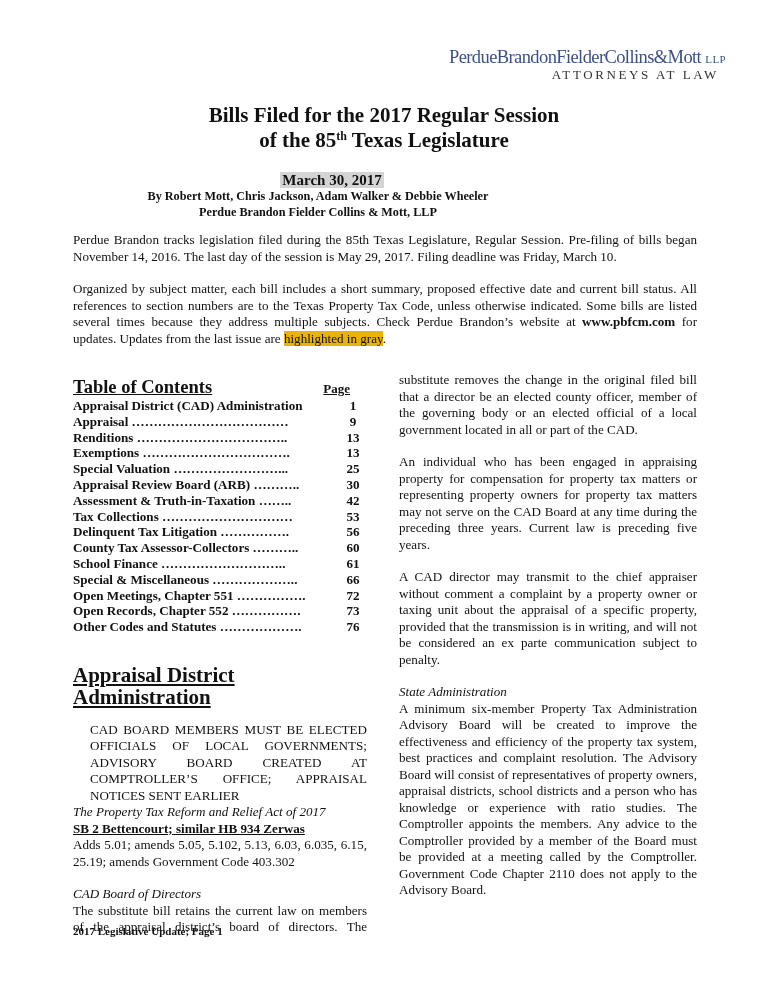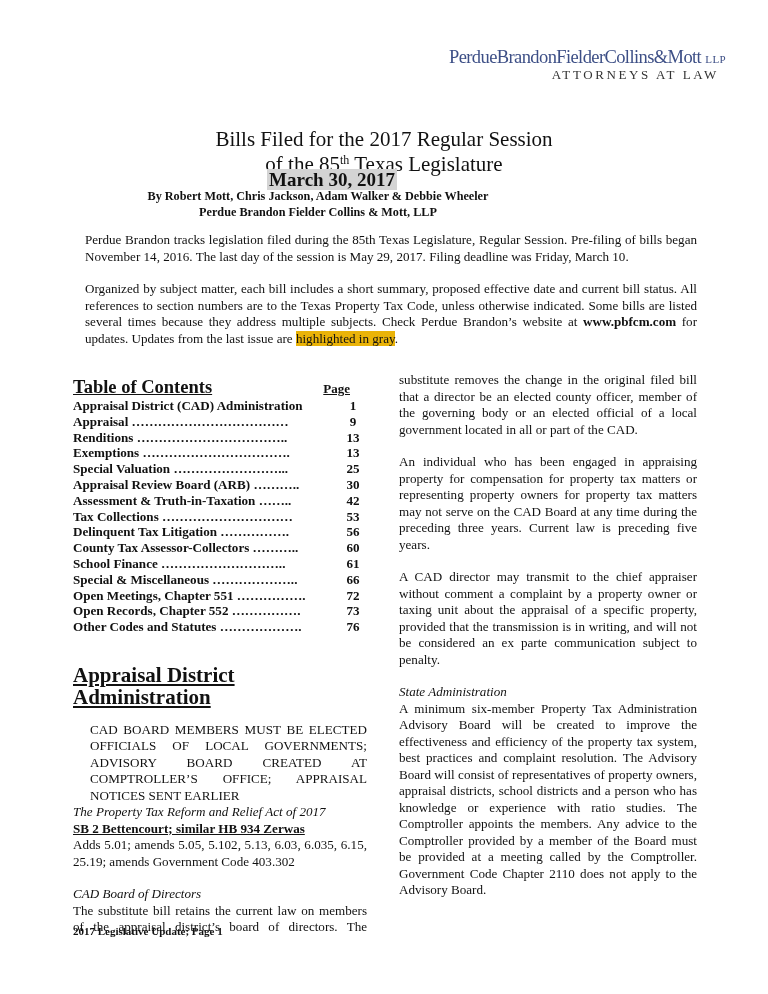--- a/index.html
+++ b/index.html
@@ -4,28 +4,28 @@
 <style>
   html, body { margin: 0; padding: 0; background: #ffffff; }
   body { width: 768px; height: 994px; position: relative; overflow: hidden;
          font-family: "Liberation Serif", "DejaVu Serif", serif; color: #111; }
   .logo { position: absolute; left: 449px; top: 47px; width: 270px; text-align: right; }
   .logo-name { font-family: "Liberation Serif", serif; font-size: 18.5px; color: #3d4f86; letter-spacing: -0.6px; line-height: 20px; white-space: nowrap; }
   .logo-name .llp { font-size: 11px; letter-spacing: 0.5px; }
   .logo-tag { font-family: "Liberation Serif", serif; font-size: 13px; color: #333; letter-spacing: 2.6px; line-height: 10px; margin-top: 1px; }
 
   .title { position: absolute; left: 0; width: 768px; top: 103px; text-align: center;
-           font-weight: normal; font-size: 21px; line-height: 25px; margin-top: 24px; }
+           font-weight: bold; font-size: 21px; line-height: 25px; }
   .title sup { font-size: 12px; vertical-align: top; position: relative; top: -4px; }
-  .date { position: absolute; top: 172px; left: 0; width: 664px; text-align: center; font-weight: bold; font-size: 19px; line-height: 16px; }
+  .date { position: absolute; top: 172px; left: 0; width: 664px; text-align: center; font-weight: bold; font-size: 15px; line-height: 16px; }
   .date span { background: #d4d4d4; padding: 0 2px; }
   .authors { position: absolute; top: 188px; left: 0; width: 636px; text-align: center; font-weight: bold; font-size: 12.2px; line-height: 16px; }
 
   .intro { position: absolute; left: 73px; width: 624px; font-size: 13.1px; line-height: 16.6px; text-align: justify; }
-  .intro p { margin: 0 0 16px 12px; }
+  .intro p { margin: 0 0 16px 0; }
   .hl { background: #eab308; }
   .b { font-weight: bold; }
 
   .col-left { position: absolute; left: 73px; top: 376px; width: 294px; }
   .col-right { position: absolute; left: 399px; top: 372px; width: 298px; font-size: 13.1px; line-height: 16.5px; text-align: justify; }
 
   .toc-head { display: flex; justify-content: space-between; align-items: baseline; font-weight: bold; }
   .toc-title { font-size: 18.5px; text-decoration: underline; line-height: 22px; }
   .toc-pagehdr { font-size: 13px; text-decoration: underline; margin-right: 17px; }
   .toc-row { display: flex; justify-content: space-between; font-weight: bold; font-size: 13.1px; line-height: 15.8px; white-space: nowrap; }

